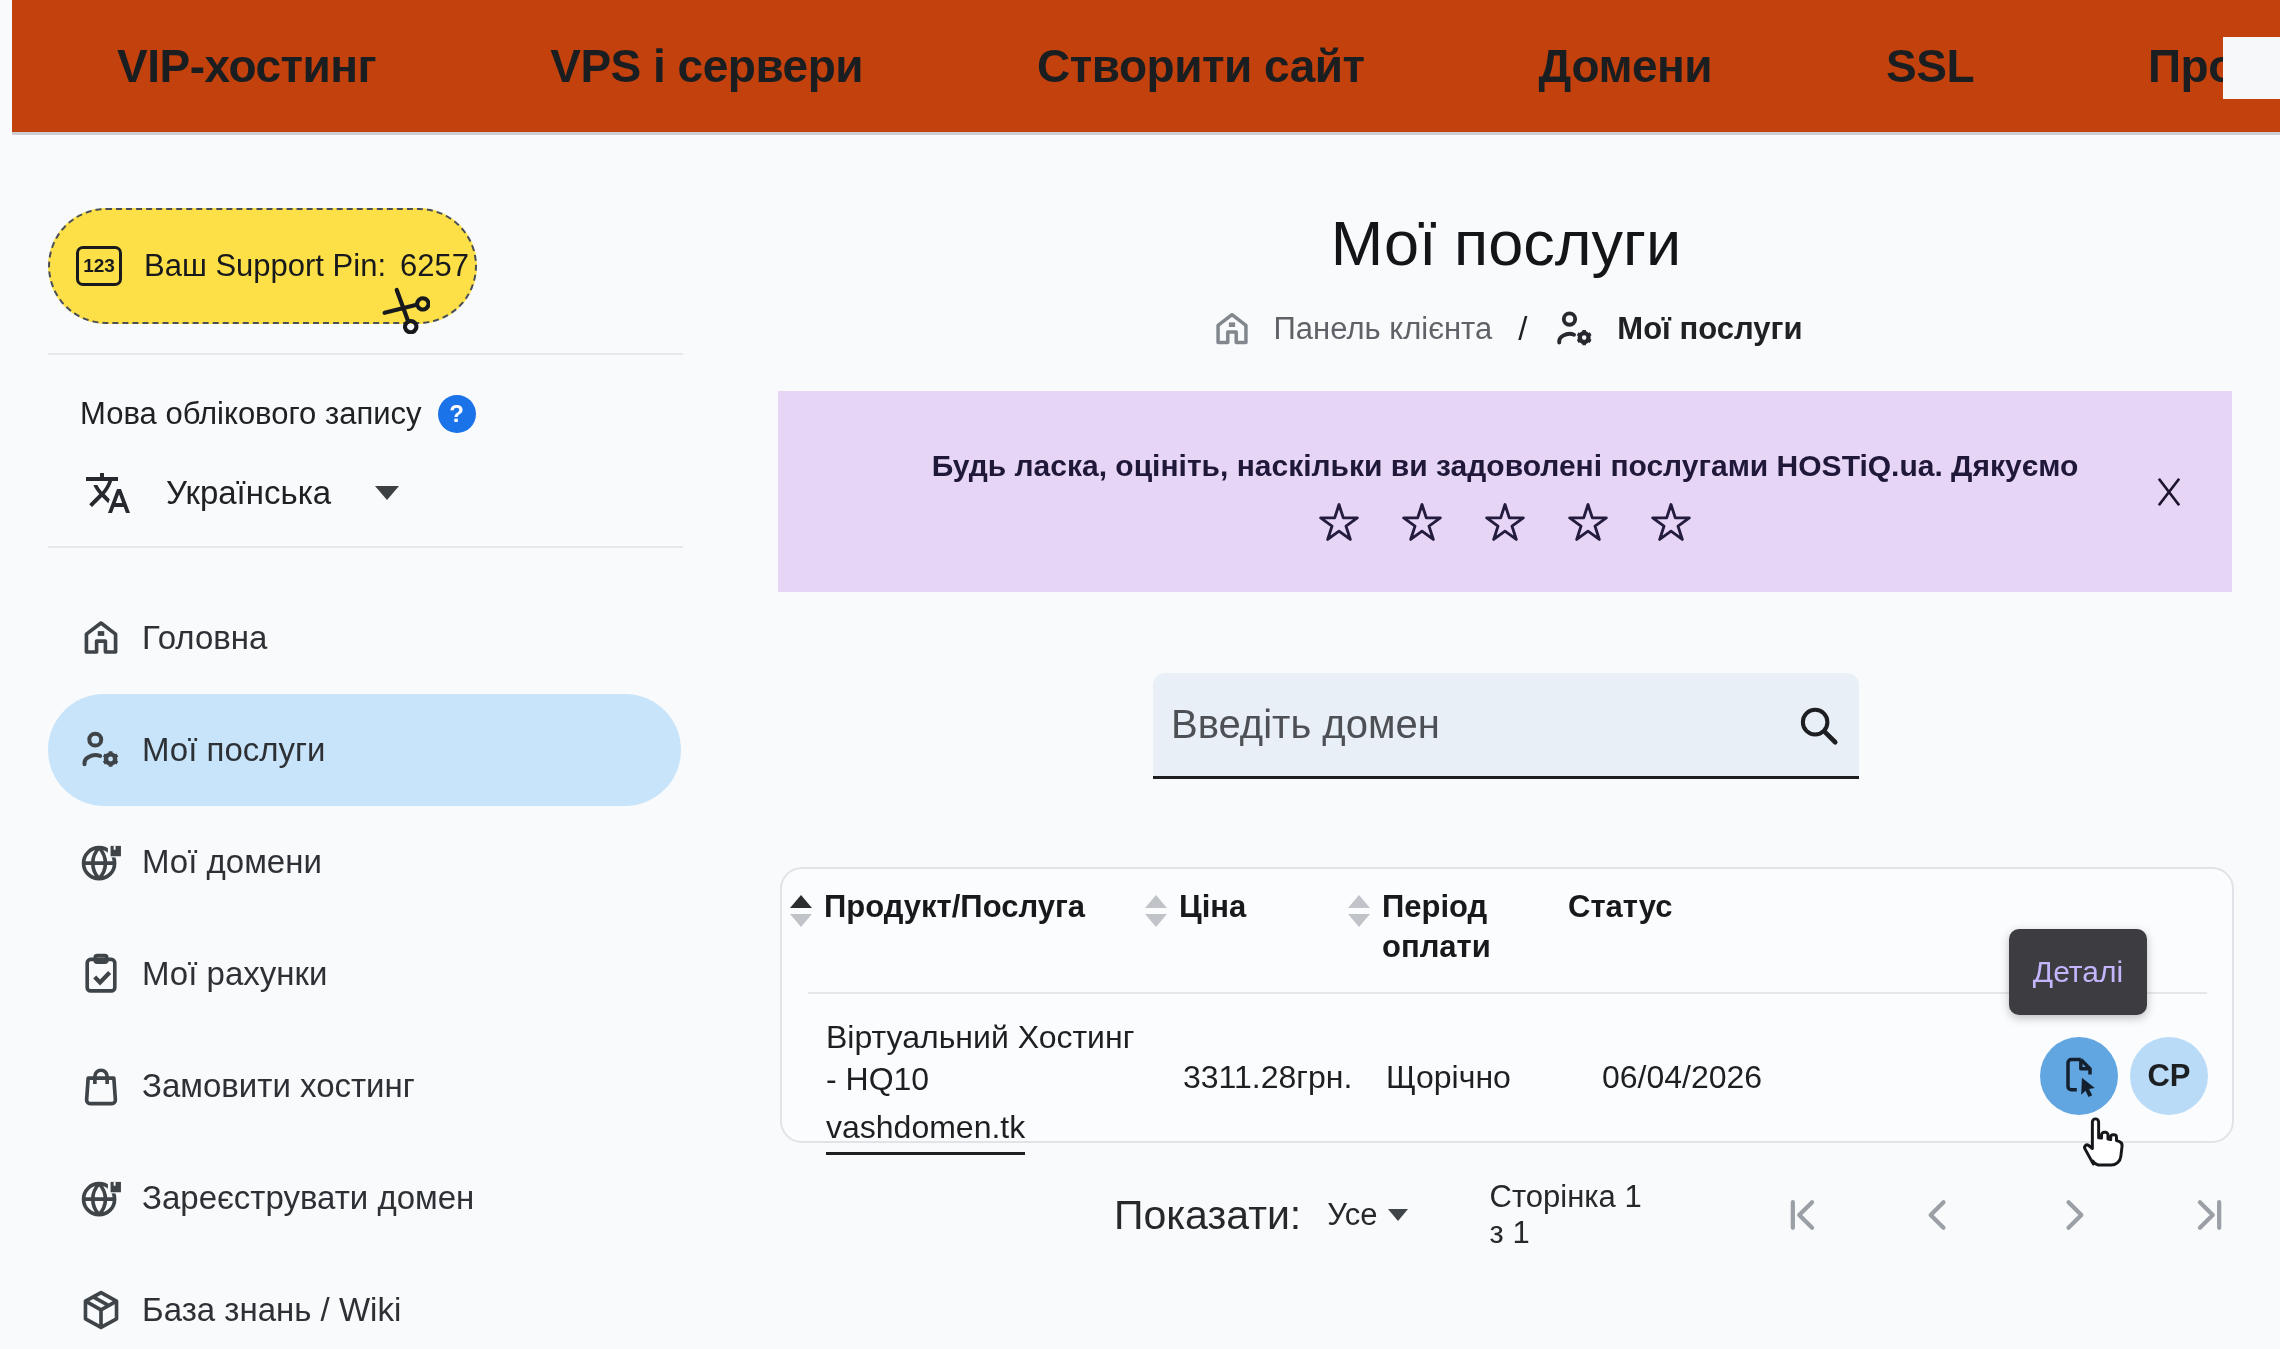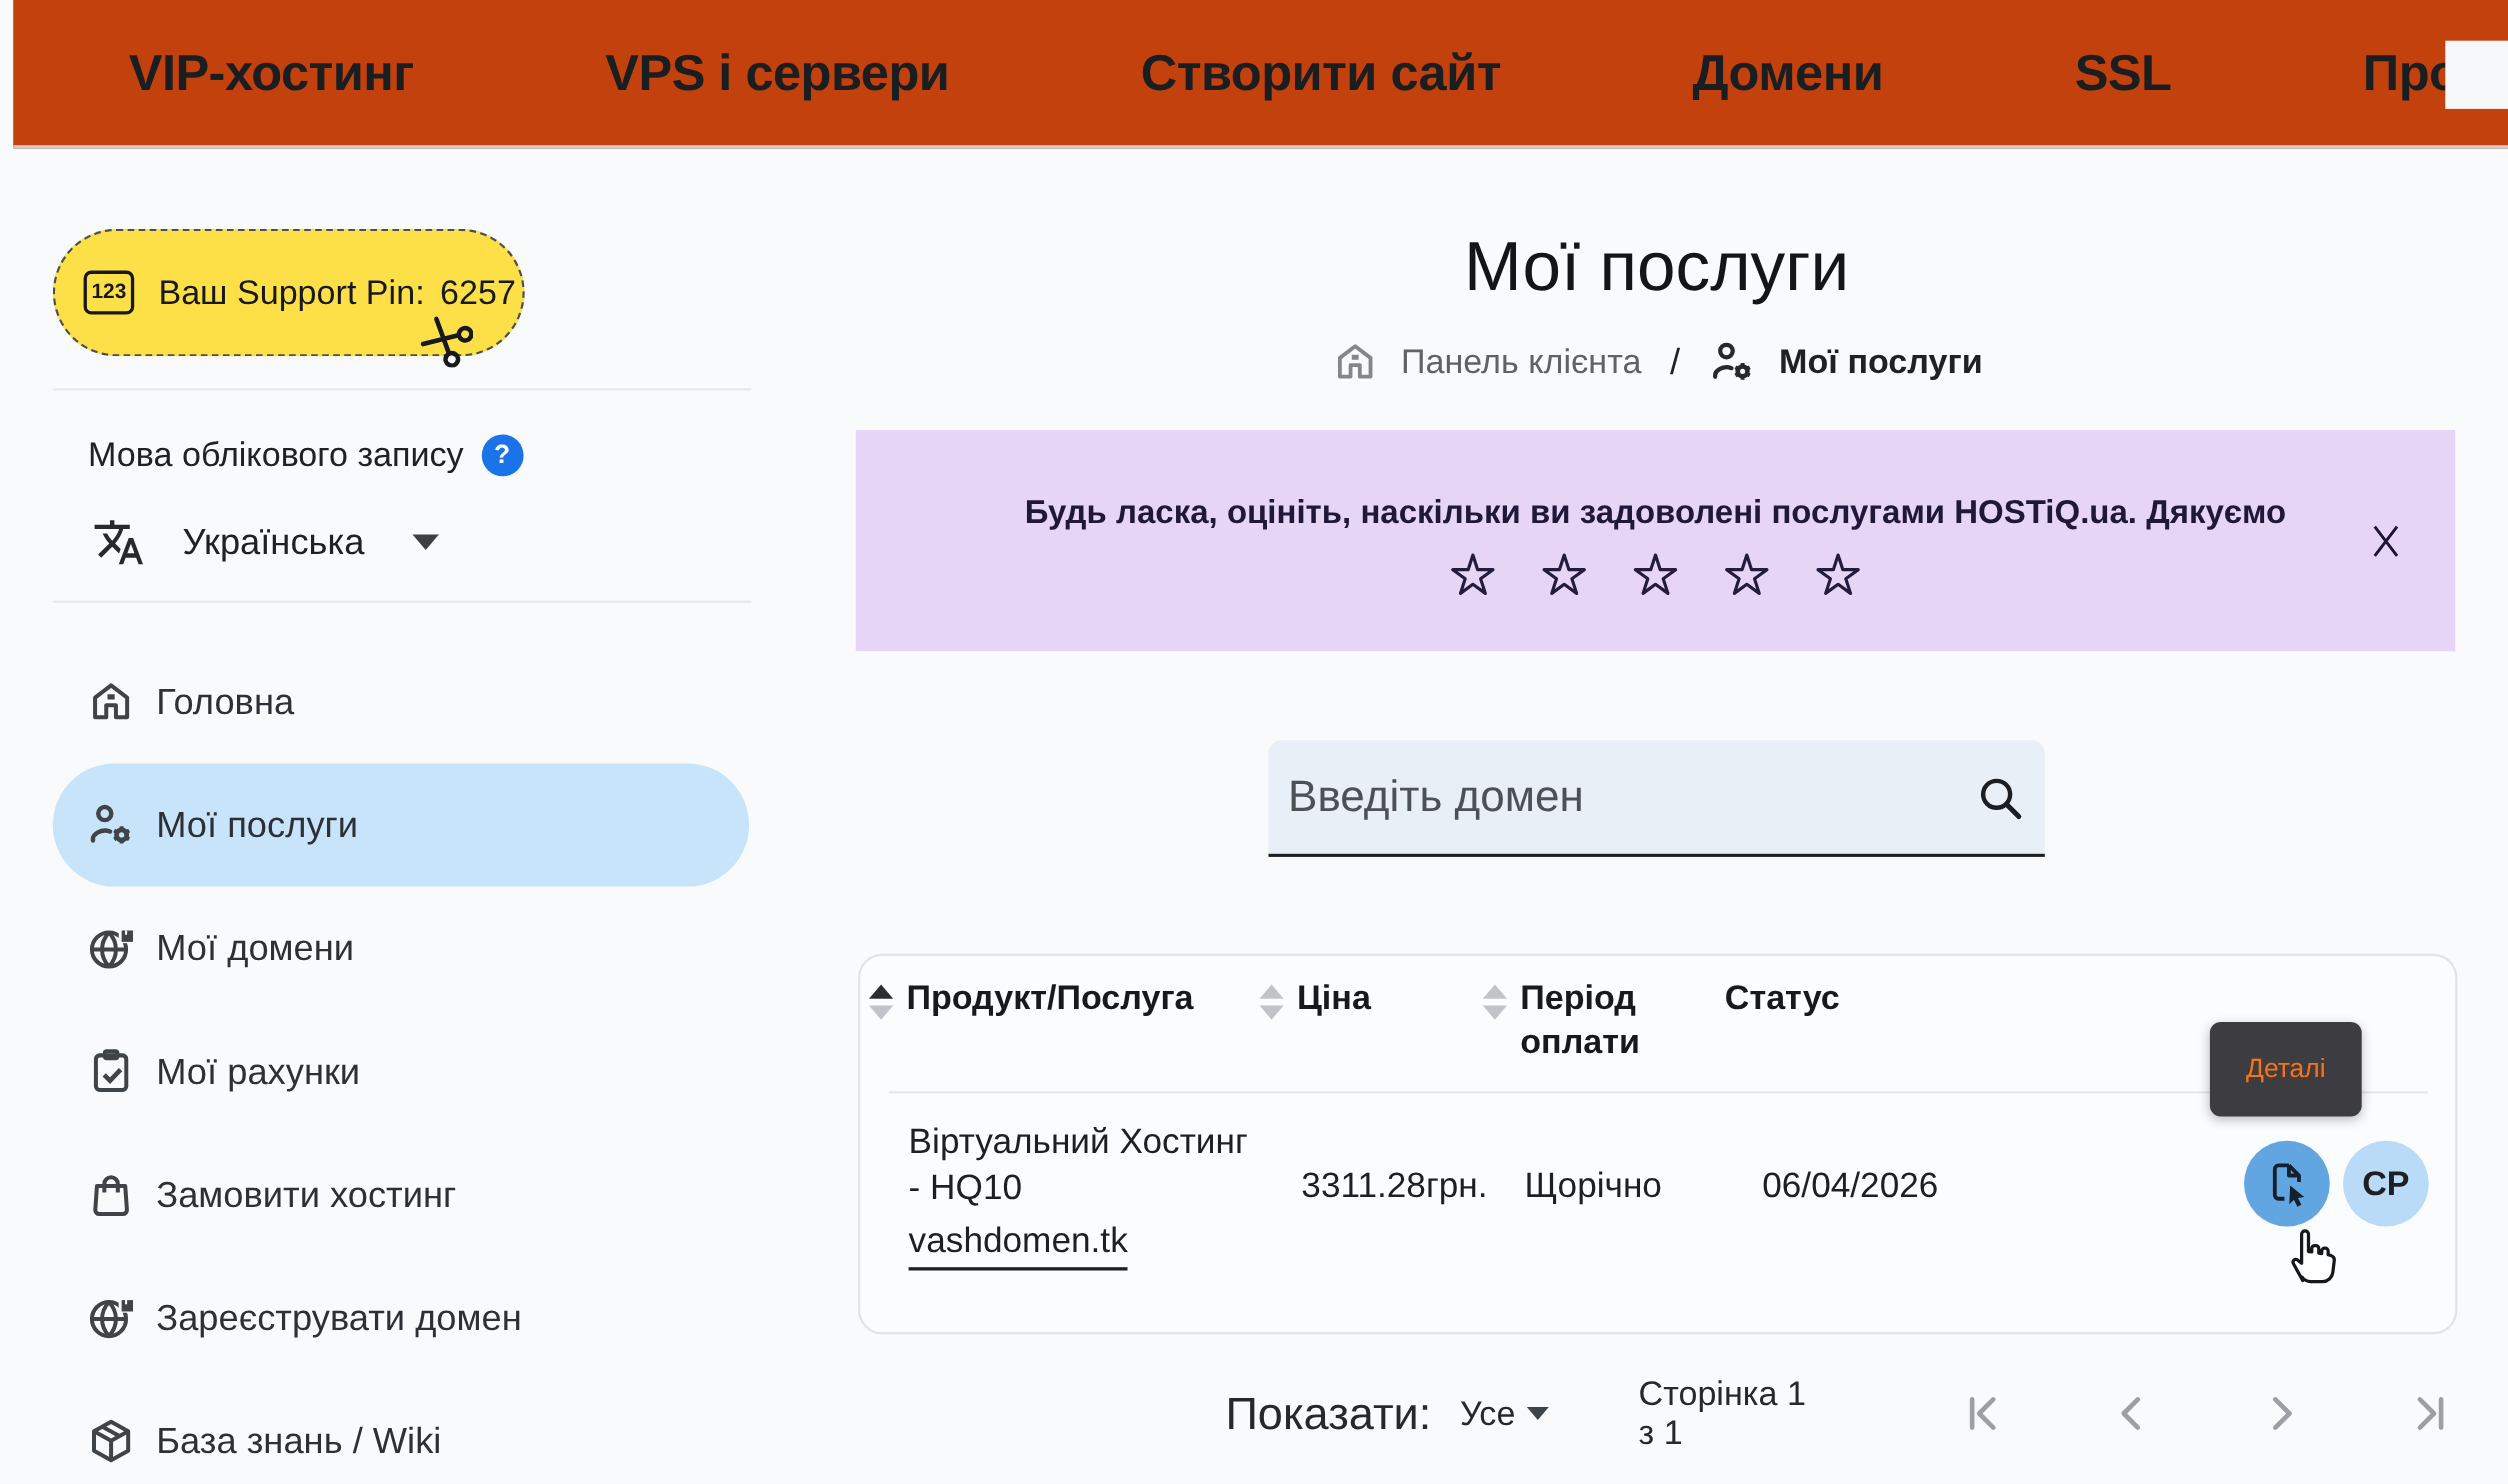--- a/index.html
+++ b/index.html
@@ -87,21 +87,21 @@
     display:flex; align-items:center; padding:0 18px;
   }
   .search-input {
     flex:1; background:transparent; border:none; outline:none;
     font-family:inherit; font-size:40px; color:#202124;
   }
   .search-input::placeholder { color:#4d5156; opacity:1; }
   .search-ic { width:46px; height:46px; color:#1c1e21; margin-left:10px; cursor:pointer; flex:0 0 auto; }
 
   .card {
-    position:relative; margin-top:88px; width:1454px; height:346px;
+    position:relative; margin-top:88px; width:1454px; height:276px;
     background:#fbfcfd; border:2px solid #e0e3e8; border-radius:22px;
   }
   .thead, .trow {
     display:grid;
     grid-template-columns:355px 203px 216px 342px 108px 1fr;
     padding-left:8px; padding-right:24px;
   }
   .thead { padding-top:18px; }
   .th { display:flex; align-items:flex-start; }
   .th-label { font-size:31px; font-weight:700; color:#17191c; line-height:40px; }
@@ -125,21 +125,21 @@
   .action-circle {
     width:78px; height:78px; border-radius:50%;
     display:flex; align-items:center; justify-content:center; cursor:pointer;
   }
   .details-btn { background:#61a6e1; }
   .details-ic { width:44px; height:44px; color:#14202e; }
   .cp-btn { background:#b9dbf8; font-size:31px; font-weight:700; color:#1d2023; }
   .tooltip {
     position:absolute; top:60px; right:85px; width:138px; height:86px;
     background:#3d3d41; border-radius:10px; box-shadow:0 3px 10px rgba(0,0,0,.25);
-    color:#f97316; font-size:24px; display:flex; align-items:center; justify-content:center;
+    color:#c4b5fd; font-size:30px; display:flex; align-items:center; justify-content:center;
     z-index:3;
   }
   .cursor-hand { position:absolute; left:1288px; top:238px; width:60px; height:64px; z-index:4; }
 
   .pager { margin-top:50px; display:flex; align-items:center; height:44px; }
   .pg-label { margin-left:334px; font-size:41px; color:#26292c; }
   .pg-select { display:flex; align-items:center; margin-left:26px; cursor:pointer; }
   .pg-select-value { font-size:31px; color:#26292c; }
   .pg-caret {
     width:0; height:0; margin-left:10px;

